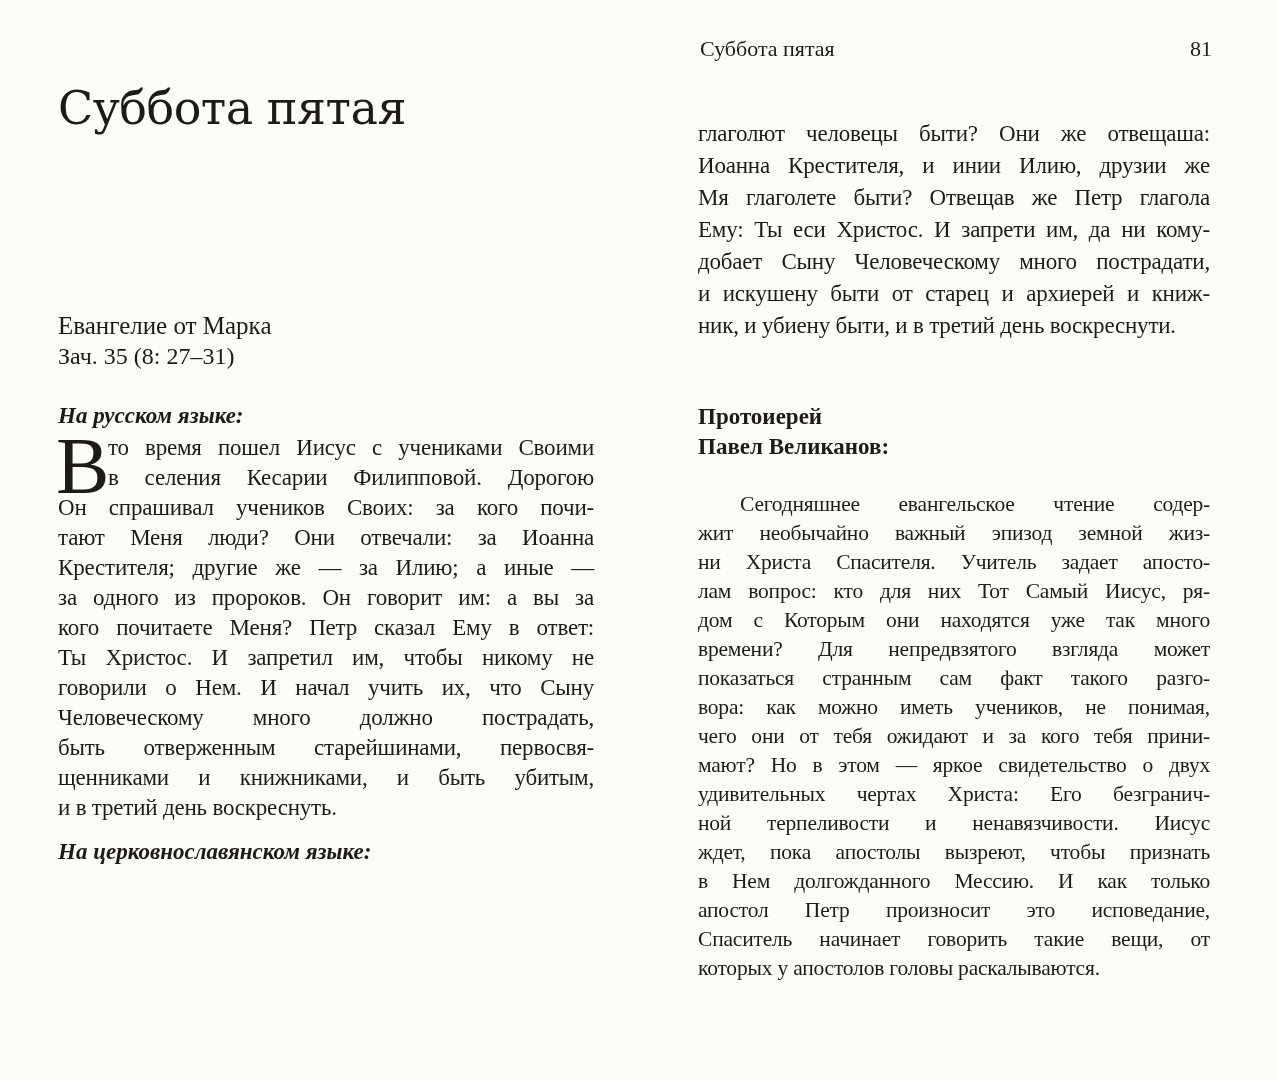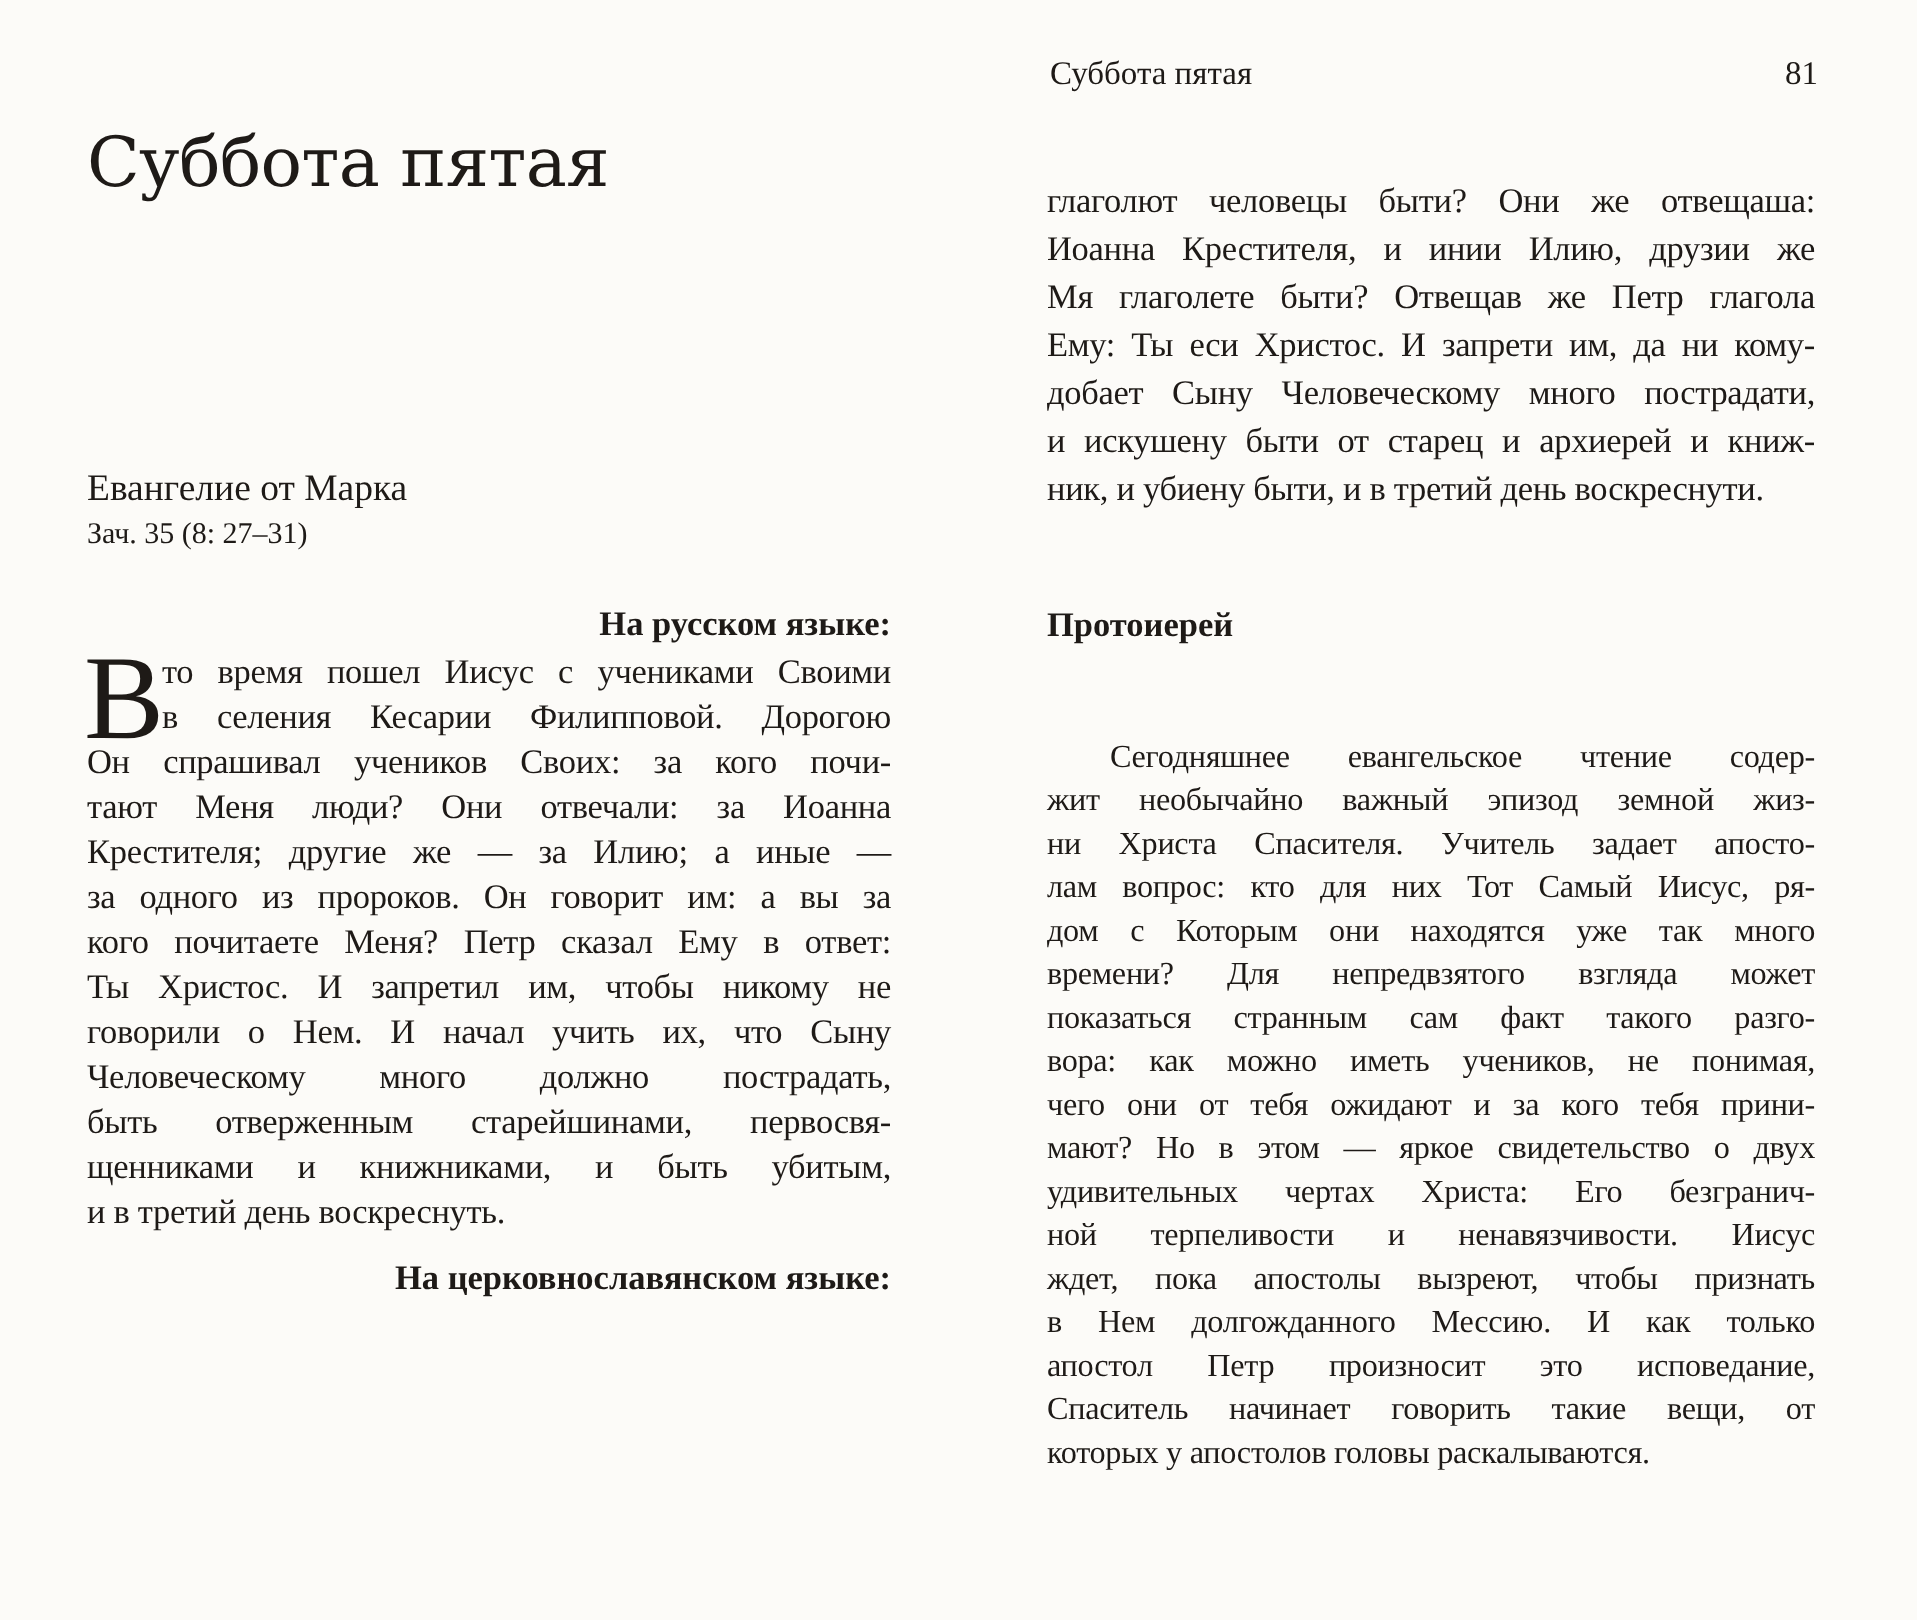--- a/index.html
+++ b/index.html
@@ -26,25 +26,25 @@
 
   .chapter-title {
     position: absolute; top: 82px; left: 0; margin: 0;
     font-family: "DejaVu Serif", serif;
     font-weight: normal; font-size: 46px; line-height: 52px;
     letter-spacing: -0.5px; white-space: nowrap;
   }
 
   .gospel-head { position: absolute; top: 310px; left: 0; width: 100%; }
   .gospel-head .g-title { font-weight: normal; font-size: 25px; line-height: 31px; }
-  .gospel-head .g-ref   { font-size: 20px; line-height: 30px; }
+  .gospel-head .g-ref   { font-size: 24px; line-height: 30px; }
 
   .section-label {
     position: absolute; left: 0; width: 100%;
-    text-align: right; font-weight: bold; font-size: 23px; line-height: 28px;
+    text-align: left; font-weight: bold; font-size: 23px; line-height: 28px; font-style: italic;
   }
   .label-russian  { top: 402px; }
   .label-slavonic { top: 838px; }
 
   .para { position: absolute; left: 0; width: 100%; }
   .para-russian        { top: 433px; }
   .para-slavonic-cont  { top: 108px; margin-top: 10px; }
   .para-commentary     { top: 470px; }
 
   .lines .tline {
@@ -127,20 +127,21 @@
           <div class="tline">Мя глаголете быти? Отвещав же Петр глагола</div>
           <div class="tline">Ему: Ты еси Христос. И запрети им, да ни кому-</div>
           <div class="tline">добает Сыну Человеческому много пострадати,</div>
           <div class="tline">и искушену быти от старец и архиерей и книж-</div>
           <div class="tline">ник, и убиену быти, и в третий день воскреснути.</div>
         </div>
     </div>
 
     <div class="author-heading">
       <div>Протоиерей</div>
+      <div>Павел Великанов:</div>
     </div>
 
     <div class="para para-commentary para-end">
       <div class="lines commentary-lines">
           <div class="tline">Сегодняшнее евангельское чтение содер-</div>
           <div class="tline">жит необычайно важный эпизод земной жиз-</div>
           <div class="tline">ни Христа Спасителя. Учитель задает апосто-</div>
           <div class="tline">лам вопрос: кто для них Тот Самый Иисус, ря-</div>
           <div class="tline">дом с Которым они находятся уже так много</div>
           <div class="tline">времени? Для непредвзятого взгляда может</div>

